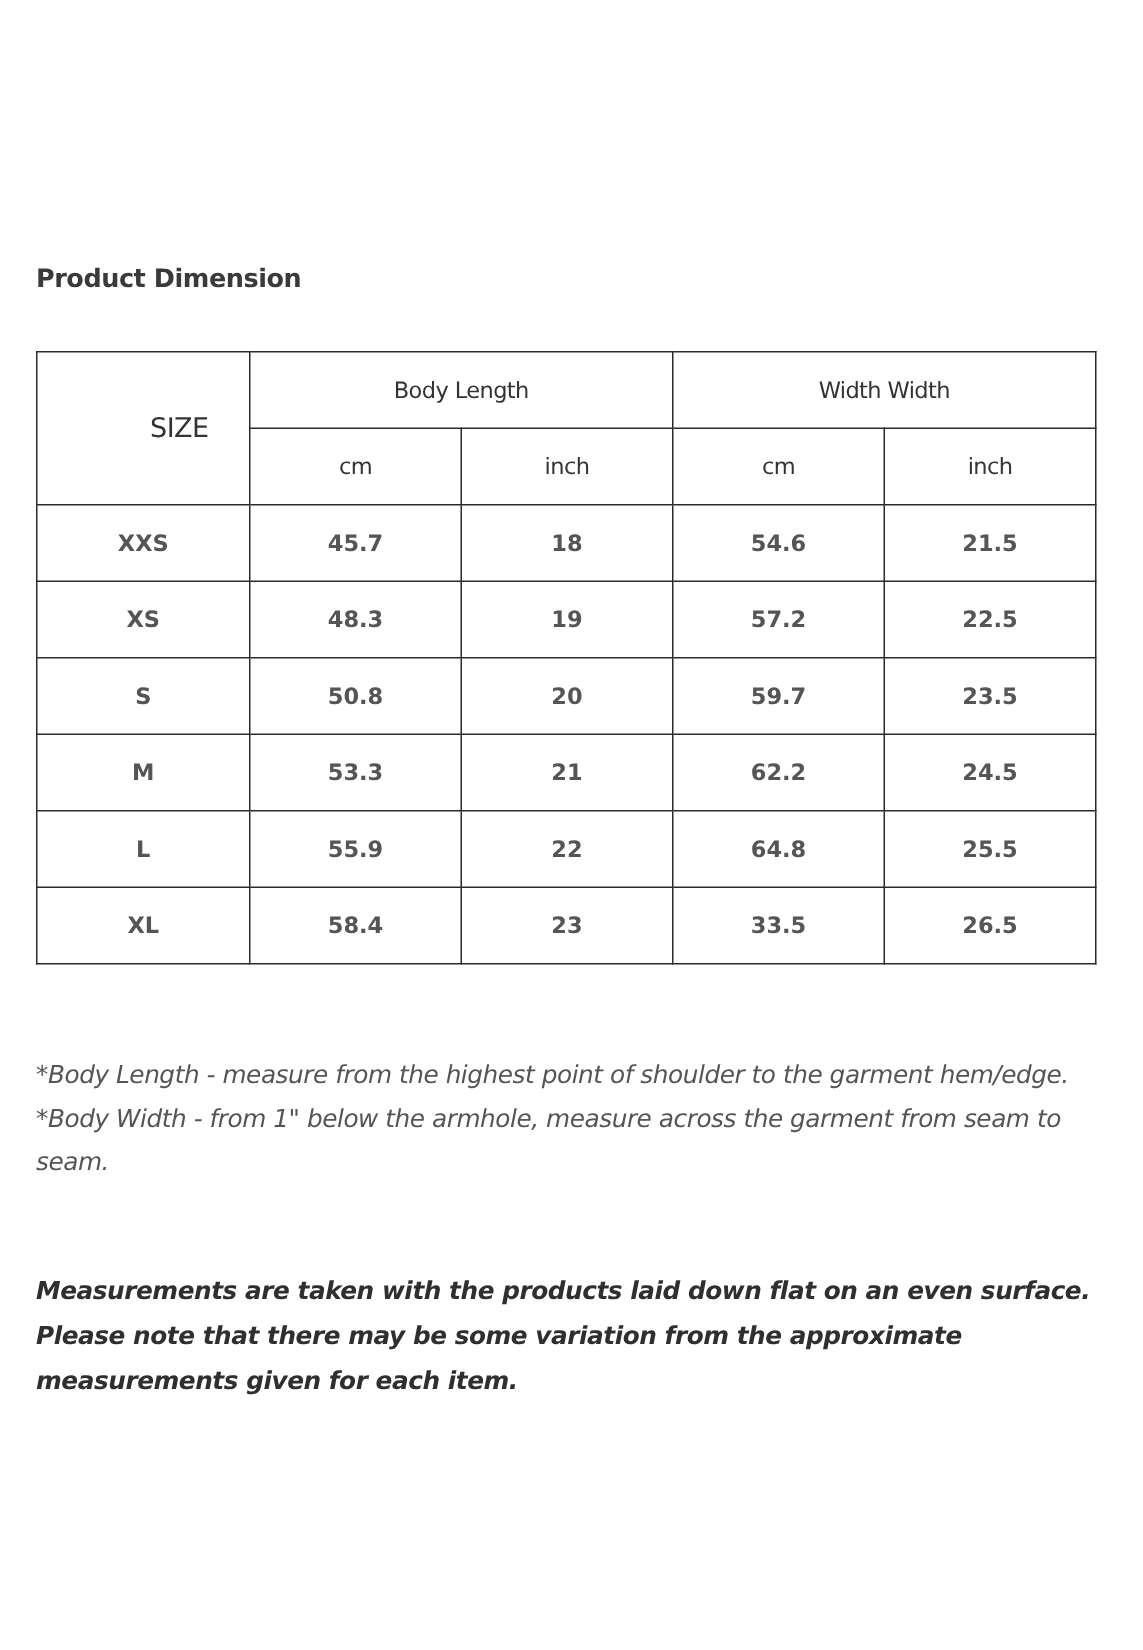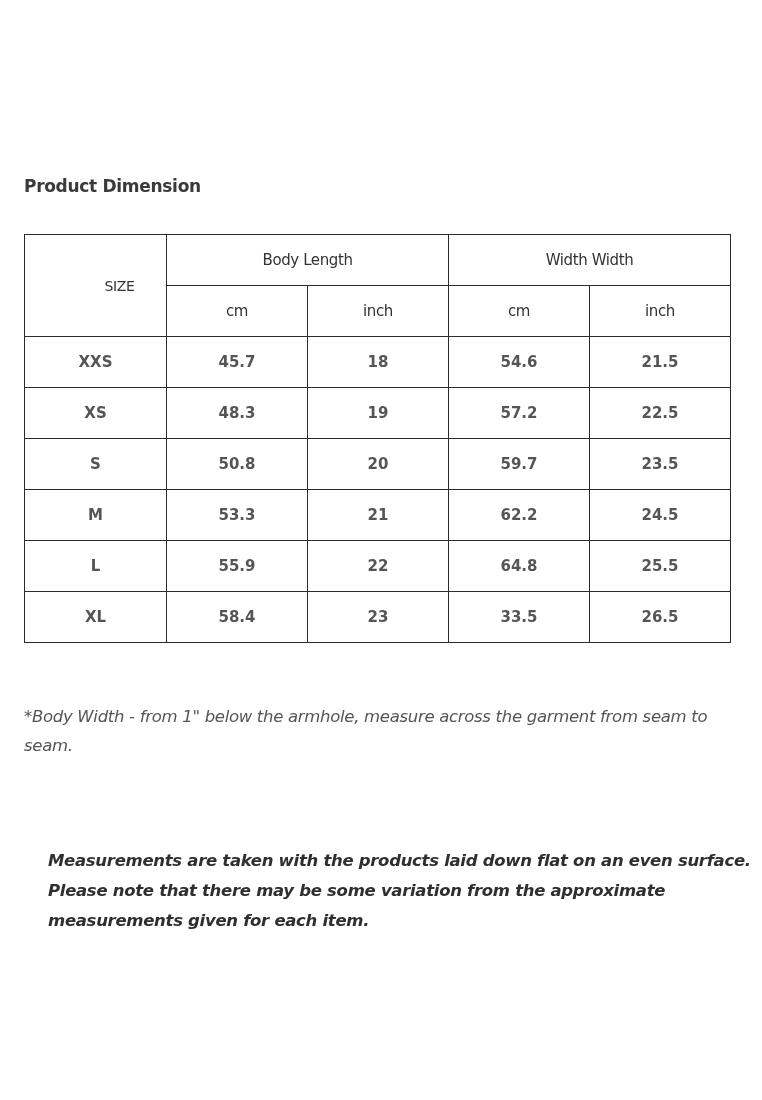--- a/index.html
+++ b/index.html
@@ -42,21 +42,21 @@
       font-weight: bold;
       height: 50px;
     }
     table.dims th {
       font-weight: normal;
       color: #333333;
       font-size: 15px;
       letter-spacing: -0.4px;
     }
     table.dims th.size-head {
-      font-size: 14px;
+      font-size: 18px;
       padding-left: 48px;
     }
     col.c-size { width: 142px; }
     col.c-data { width: 141px; }
     .notes {
       position: absolute;
       left: 24px;
       top: 702px;
       width: 710px;
       font-style: italic;
@@ -70,21 +70,20 @@
       position: absolute;
       left: 24px;
       top: 846px;
       width: 710px;
       font-style: italic;
       font-weight: bold;
       font-size: 16.5px;
       line-height: 30px;
       color: #2f2f2f;
       letter-spacing: -0.3px;
-      margin-left: 24px;
     }
   </style>
 </head>
 <body>
 
 <div class="title">Product Dimension</div>
 
 <table class="dims">
   <colgroup>
     <col class="c-size">
@@ -146,16 +145,17 @@
       <td>XL</td>
       <td>58.4</td>
       <td>23</td>
       <td>33.5</td>
       <td>26.5</td>
     </tr>
   </tbody>
 </table>
 
 <div class="notes">
+  <p>*Body Length - measure from the highest point of shoulder to the garment hem/edge.</p>
   <p>*Body Width - from 1" below the armhole, measure across the garment from seam to seam.</p>
 </div>
 
 <div class="disclaimer">Measurements are taken with the products laid down flat on an even surface. Please note that there may be some variation from the approximate measurements given for each item.</div>
 
 </body></html>

